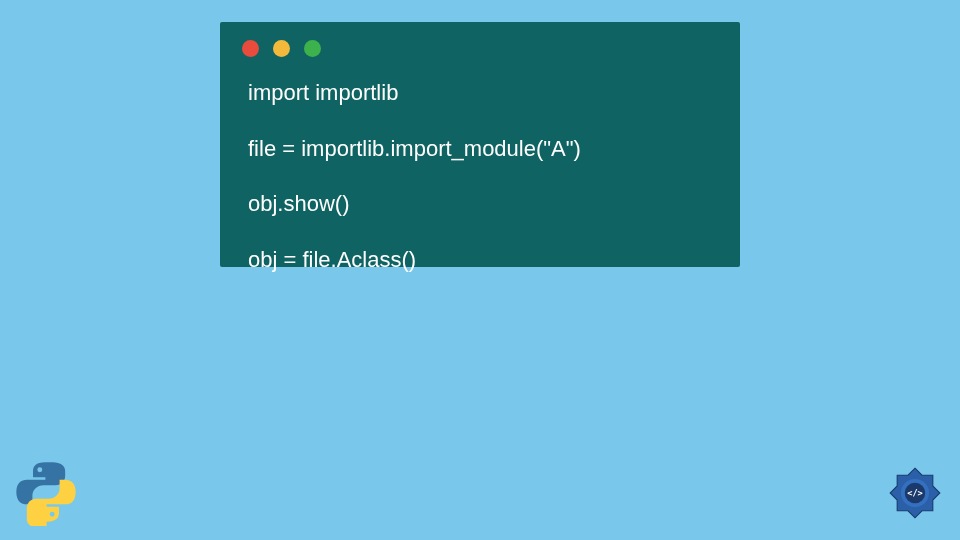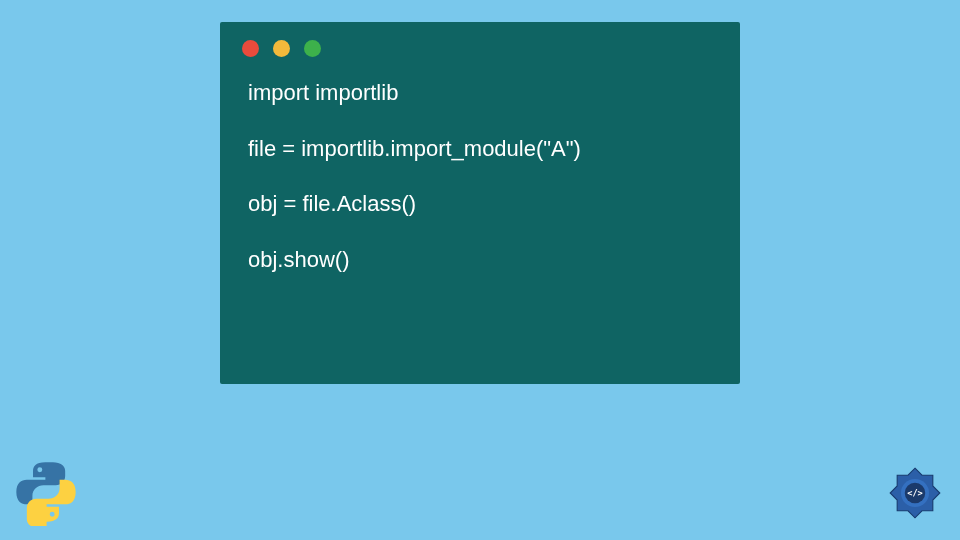--- a/index.html
+++ b/index.html
@@ -9,21 +9,21 @@
       background: #79c8ec;
       position: relative;
       font-family: Arial, Helvetica, sans-serif;
       overflow: hidden;
     }
     .code-window {
       position: absolute;
       left: 220px;
       top: 22px;
       width: 520px;
-      height: 362px;
+      height: 245px;
       background: #0f6463;
       border-radius: 2px;
     }
     .window-controls {
       position: absolute;
       top: 18px;
       left: 22px;
       display: flex;
       gap: 14px;
     }
@@ -79,22 +79,22 @@
 
 <div class="code-window">
   <div class="window-controls">
     <div class="dot red"></div>
     <div class="dot yellow"></div>
     <div class="dot green"></div>
   </div>
   <div class="code-body">
     <div class="code-line">import importlib</div>
     <div class="code-line">file = importlib.import_module("A")</div>
+    <div class="code-line">obj.show()</div>
     <div class="code-line">obj = file.Aclass()</div>
-    <div class="code-line">obj.show()</div>
   </div>
 </div>
 
 <div class="python-logo">
   <svg viewBox="0 0 110 110" width="68" height="68">
     <path fill="#3673a5" d="M54 7c-16 0-20 7-20 14v10h20v4H24c-9 0-17 5-17 20s8 20 17 20h9V61c0-10 8-17 18-17h20c8 0 15-6 15-15V21c0-8-7-14-20-14H54zm-9 8a4 4 0 1 1 0 8 4 4 0 0 1 0-8z"></path>
     <path fill="#fdd141" d="M56 103c16 0 20-7 20-14V79H56v-4h30c9 0 17-5 17-20s-8-20-17-20h-9v14c0 10-8 17-18 17H39c-8 0-15 6-15 15v18c0 8 7 14 20 14h12zm9-8a4 4 0 1 1 0-8 4 4 0 0 1 0 8z"></path>
   </svg>
 </div>
 

